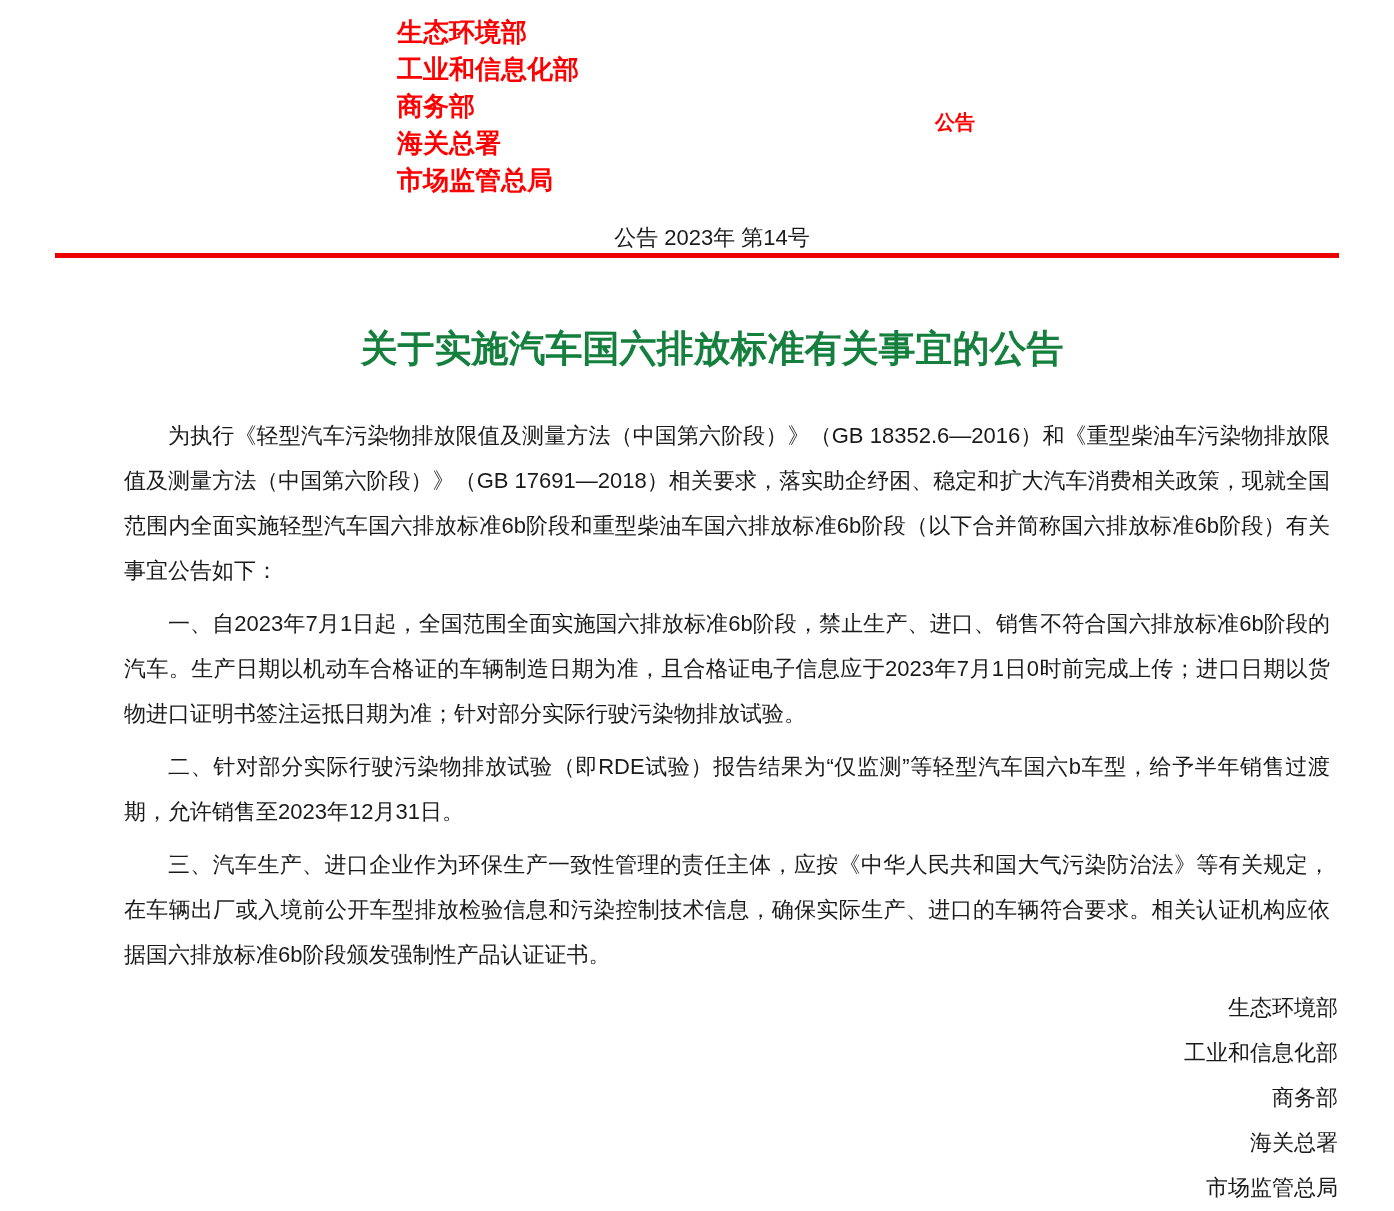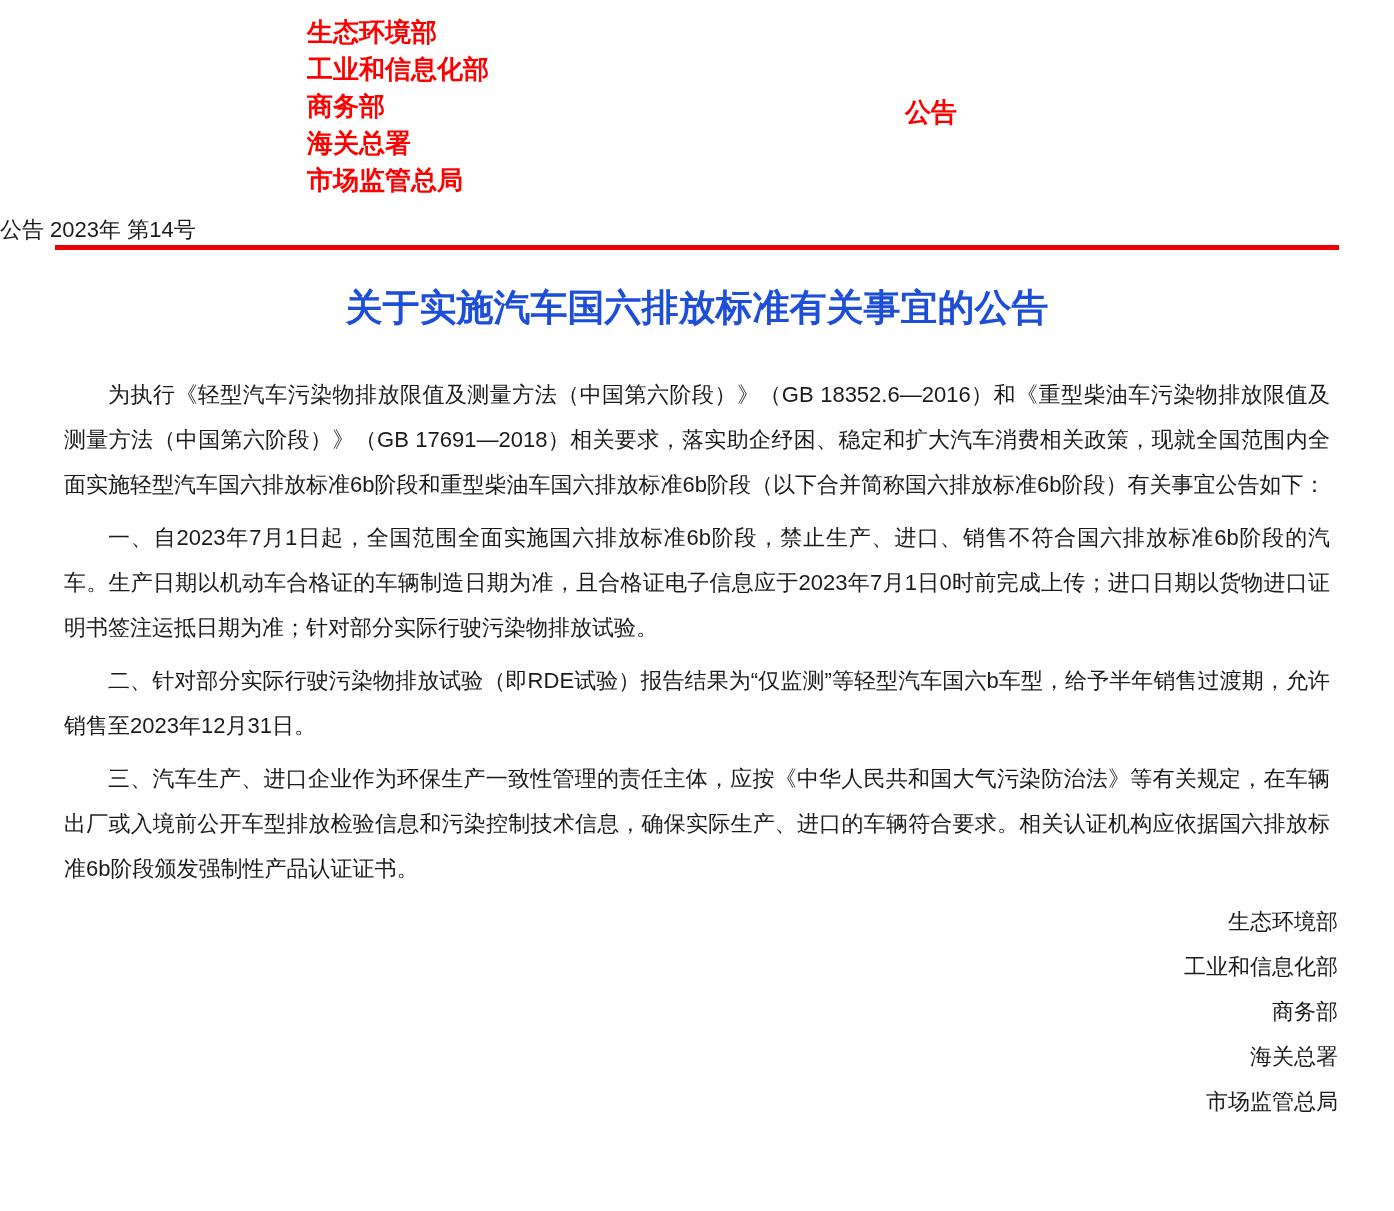--- a/index.html
+++ b/index.html
@@ -1,20 +1,20 @@
 <!DOCTYPE html>
 <html lang="zh" style="--accent-red: #ff0000; --divider-red: #ed0000; --text-color: #1a1a1a;"><head>
 <meta charset="utf-8">
 <style>
   :root {
     --accent-red: #ff0000;
     --divider-red: #ed0000;
     --text-color: #1a1a1a;
   }
-  * { box-sizing: border-box; }
+  * { box-sizing: border-box; padding-left: 30px; }
   html, body { margin: 0; padding: 0; background: #ffffff; }
   body {
     width: 1394px;
     height: 1211px;
     position: relative;
     overflow: hidden;
     font-family: "Liberation Sans", "DejaVu Sans", sans-serif;
     color: var(--text-color);
   }
 
@@ -24,50 +24,51 @@
   .agency {
     font-size: 26px;
     font-weight: bold;
     color: var(--accent-red);
     line-height: 37px;
     white-space: nowrap;
   }
   .notice-label {
     position: absolute;
     left: 905px;
-    top: 94px;
-    font-size: 26px;
+    top: 104px;
+    font-size: 20px;
     font-weight: bold;
     color: var(--accent-red);
     line-height: 37px;
   }
 
   
   .doc-number {
-    margin-top: 16px;
+    margin-top: 24px;
+    text-align: center;
     font-size: 22px;
     line-height: 30px;
     color: var(--text-color);
   }
 
   
   .red-divider {
     height: 5px;
     background: var(--divider-red);
     margin: 0 55px 0 55px;
   }
 
   
   .title {
-    margin-top: 34px;
+    margin-top: 67px;
     text-align: center;
     font-size: 37px;
     line-height: 48px;
     font-weight: bold;
-    color: #1d4ed8;
+    color: #15803d;
   }
 
   
   .doc-body {
     margin: 40px 56px 0 56px;
     font-size: 22px;
     line-height: 45px;
     text-align: justify;
     color: var(--text-color);
   }

